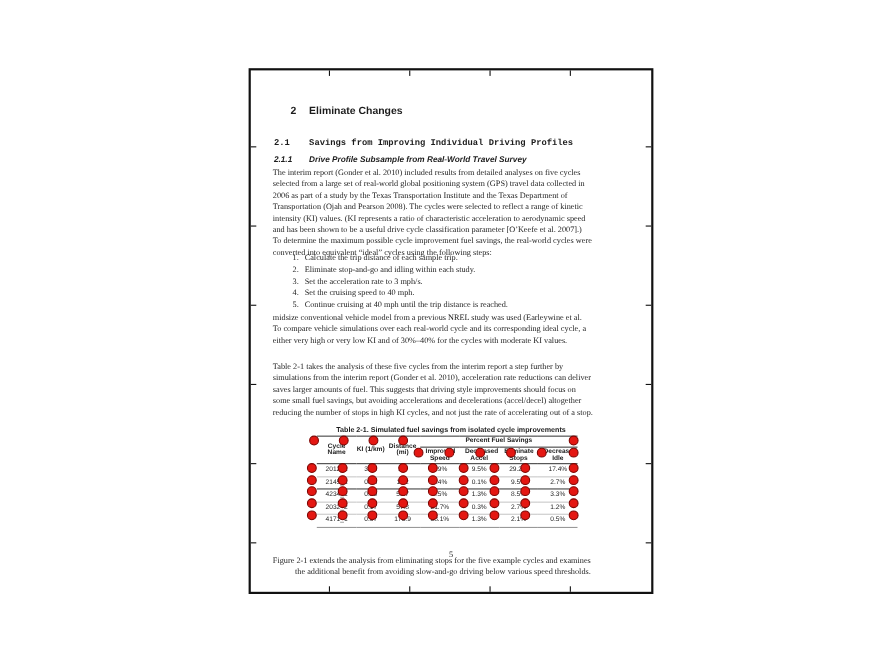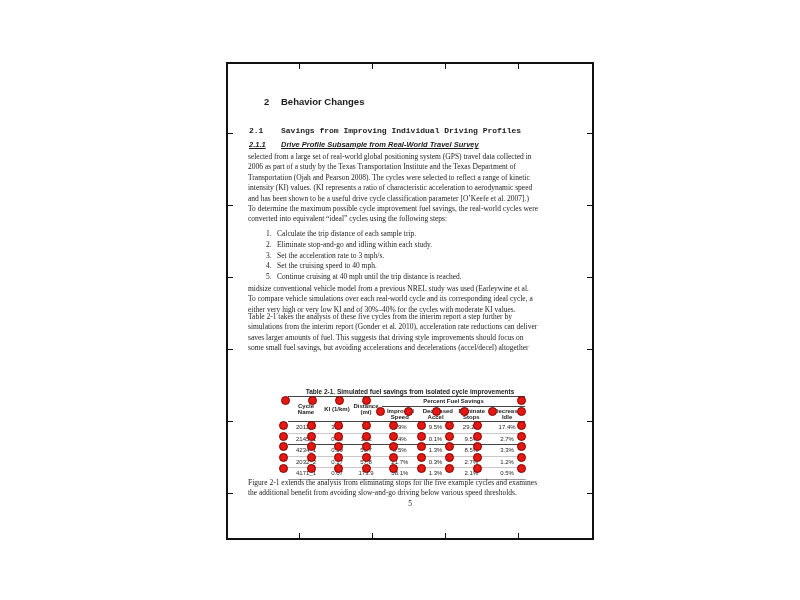--- a/index.html
+++ b/index.html
@@ -14,28 +14,28 @@
   .h1{position:absolute;left:264px;top:96px;display:flex;
       font-family:"Liberation Sans",sans-serif;font-weight:bold;
       font-size:9.5px;line-height:12.5px;white-space:nowrap;}
   .h1 .num{width:17px;}
   .h2{position:absolute;left:249px;top:126px;display:flex;
       font-family:Liberation Mono, monospace;font-weight:bold;
       font-size:8px;white-space:nowrap;}
   .h2 .num{width:32px;}
   .h3{position:absolute;left:249px;top:140px;display:flex;
       font-family:"Liberation Sans",sans-serif;font-weight:bold;font-style:italic;
-      font-size:7.5px;white-space:nowrap;text-decoration:underline;}
+      font-size:7.5px;white-space:nowrap;}
   .h3 .num{width:32px;}
   
   .para{position:absolute;left:248px;font-size:7.5px;line-height:10.4px;white-space:nowrap;}
   #p1{top:152px;}
   #p2{top:284px;}
-  #p3{top:312px;}
-  #fcap{top:478px;}
+  #p3{top:328px;}
+  #fcap{top:505px;text-align:right;}
   #list{position:absolute;left:266px;top:229px;font-size:7.5px;line-height:10.8px;white-space:nowrap;}
   .li-row{display:flex;}
   .li-row .marker{width:11px;}
   
   #tcap{position:absolute;left:258px;top:388px;width:304px;text-align:center;
         font-family:"Liberation Sans",sans-serif;font-weight:bold;font-size:6.5px;}
   #tblwrap{position:absolute;left:288px;top:396px;width:237px;}
   table{border-collapse:collapse;table-layout:fixed;width:237px;
         font-family:"Liberation Sans",sans-serif;font-size:6px;border-top:1px solid #444;}
   th{font-weight:bold;padding:0;vertical-align:middle;line-height:6.5px;text-align:center;}
@@ -77,35 +77,36 @@
     <div class="tick-h" style="left: 587px; top: 349px;"></div>
     <div class="tick-h" style="left: 228px; top: 421px;"></div>
     <div class="tick-h" style="left: 587px; top: 421px;"></div>
     <div class="tick-h" style="left: 228px; top: 493px;"></div>
     <div class="tick-h" style="left: 587px; top: 493px;"></div>
   </div>
 
 <div class="h1">
   <span class="num">2</span>
   <span>
-    <div>Behavior Changes</div>
+    <div>Eliminate Changes</div>
   </span>
 </div>
 
 <div class="h2">
   <span class="num">2.1</span>
   <span>Savings from Improving Individual Driving Profiles</span>
 </div>
 
 <div class="h3">
   <span class="num">2.1.1</span>
   <span>Drive Profile Subsample from Real-World Travel Survey</span>
 </div>
 
 <div id="p1" class="para">
+    <div class="tline">The interim report (Gonder et al. 2010) included results from detailed analyses on five cycles</div>
     <div class="tline">selected from a large set of real-world global positioning system (GPS) travel data collected in</div>
     <div class="tline">2006 as part of a study by the Texas Transportation Institute and the Texas Department of</div>
     <div class="tline">Transportation (Ojah and Pearson 2008). The cycles were selected to reflect a range of kinetic</div>
     <div class="tline">intensity (KI) values. (KI represents a ratio of characteristic acceleration to aerodynamic speed</div>
     <div class="tline">and has been shown to be a useful drive cycle classification parameter [O’Keefe et al. 2007].)</div>
     <div class="tline">To determine the maximum possible cycle improvement fuel savings, the real-world cycles were</div>
     <div class="tline">converted into equivalent “ideal” cycles using the following steps:</div>
   </div>
 <div id="list">
     <div class="li-row">
@@ -132,20 +133,21 @@
 <div id="p2" class="para">
     <div class="tline">midsize conventional vehicle model from a previous NREL study was used (Earleywine et al.</div>
     <div class="tline">To compare vehicle simulations over each real-world cycle and its corresponding ideal cycle, a</div>
     <div class="tline">either very high or very low KI and of 30%–40% for the cycles with moderate KI values.</div>
   </div>
 <div id="p3" class="para">
     <div class="tline">Table 2-1 takes the analysis of these five cycles from the interim report a step further by</div>
     <div class="tline">simulations from the interim report (Gonder et al. 2010), acceleration rate reductions can deliver</div>
     <div class="tline">saves larger amounts of fuel. This suggests that driving style improvements should focus on</div>
     <div class="tline">some small fuel savings, but avoiding accelerations and decelerations (accel/decel) altogether</div>
+    <div class="tline">reducing the number of stops in high KI cycles, and not just the rate of accelerating out of a stop.</div>
   </div>
 
 <div id="tcap">Table 2-1. Simulated fuel savings from isolated cycle improvements</div>
 
 <div id="tblwrap">
   <table>
     <thead>
       <tr>
         <th class="c0 hbot" rowspan="2">
           <div class="hwrap">Cycle Name</div>

